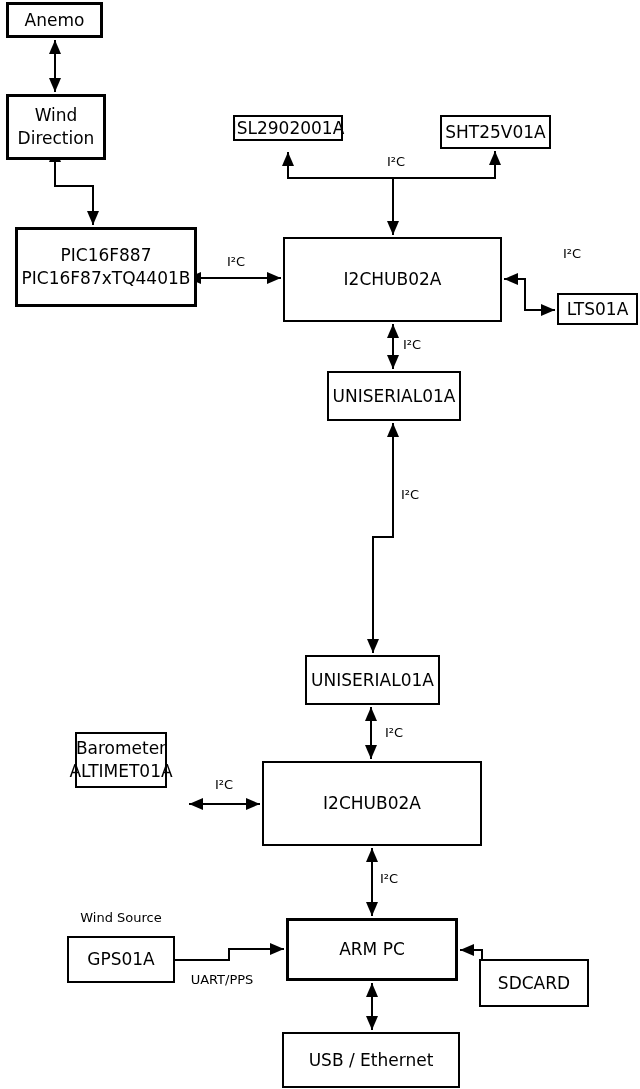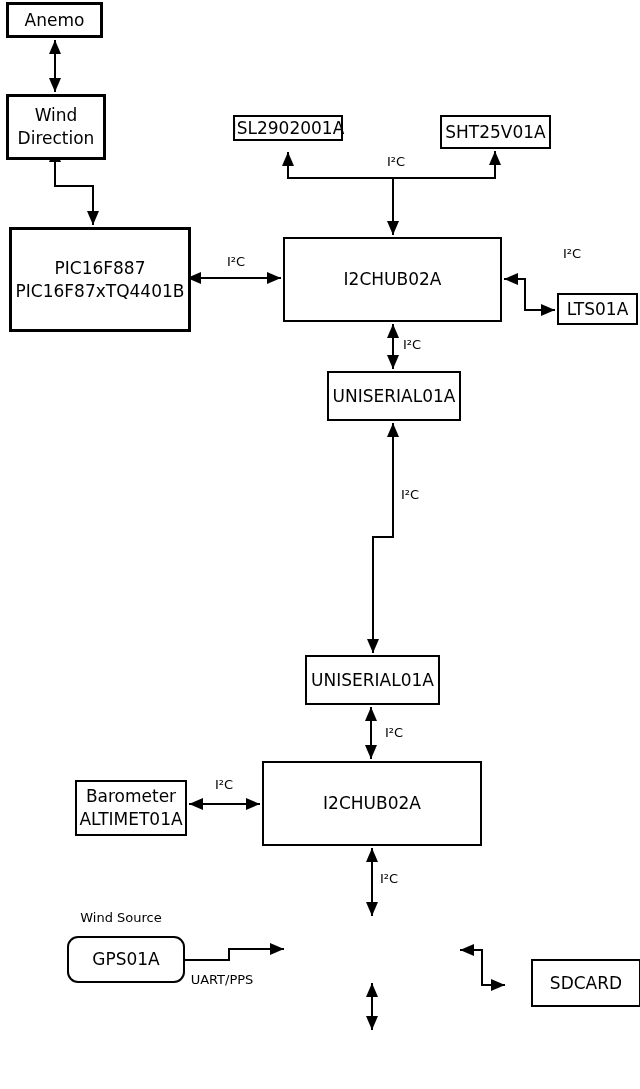--- a/index.html
+++ b/index.html
@@ -71,33 +71,35 @@
       <polyline points="372,848 372,916" marker-start="url(#ah)" marker-end="url(#ah)"></polyline>
       <polyline points="173,960 229,960 229,949 284,949" marker-end="url(#ah)"></polyline>
       <polyline points="460,950 482,950 482,985 505,985" marker-start="url(#ah)" marker-end="url(#ah)"></polyline>
       <polyline points="372,983 372,1030" marker-start="url(#ah)" marker-end="url(#ah)"></polyline>
     </g>
   </svg>
 
   <div class="box thick" style="left:6px;   top:2px;    width:97px;  height:36px;">Anemo</div>
   <div class="box thick" style="left:6px;   top:94px;   width:100px; height:66px;">Wind
 Direction</div>
-  <div class="box thick" style="left:9px;   top:227px;  width:182px; height:105px;">PIC16F887
+  <div class="box thick" style="left:15px;   top:227px;  width:182px; height:80px;">PIC16F887
 PIC16F87xTQ4401B</div>
   <div class="box" style="left:233px; top:115px;  width:110px; height:26px;">ISL2902001A</div>
   <div class="box" style="left:440px; top:115px;  width:111px; height:34px;">SHT25V01A</div>
   <div class="box" style="left:283px; top:237px;  width:219px; height:85px;">I2CHUB02A</div>
   <div class="box" style="left:557px; top:293px;  width:81px;  height:32px;">LTS01A</div>
   <div class="box" style="left:327px; top:371px;  width:134px; height:50px;">UNISERIAL01A</div>
   <div class="box" style="left:305px; top:655px;  width:135px; height:50px;">UNISERIAL01A</div>
   <div class="box" style="left:262px; top:761px;  width:220px; height:85px;">I2CHUB02A</div>
-  <div class="box" style="left:75px;  top:780px;  width:112px; height:56px;">Barometer
+  <div class="box" style="left:75px;  top:732px;  width:92px; height:56px;">Barometer
 ALTIMET01A</div>
-  <div class="box" style="left:67px;  top:936px;  width:118px; height:47px;border-radius:11px;">GPS01A</div>
-  <div class="box" style="left:531px; top:959px;  width:110px; height:48px;">SDCARD</div>
+  <div class="box thick" style="left:286px; top:918px;  width:172px; height:63px;">ARM PC</div>
+  <div class="box" style="left:67px;  top:936px;  width:108px; height:47px;">GPS01A</div>
+  <div class="box" style="left:479px; top:959px;  width:110px; height:48px;">SDCARD</div>
+  <div class="box" style="left:282px; top:1032px; width:178px; height:56px;">USB / Ethernet</div>
 
   <div class="lbl" style="left:236px; top:261px;">I²C</div>
   <div class="lbl" style="left:396px; top:161px;">I²C</div>
   <div class="lbl" style="left:572px; top:253px;">I²C</div>
   <div class="lbl" style="left:412px; top:344px;">I²C</div>
   <div class="lbl" style="left:410px; top:494px;">I²C</div>
   <div class="lbl" style="left:394px; top:732px;">I²C</div>
   <div class="lbl" style="left:224px; top:784px;">I²C</div>
   <div class="lbl" style="left:389px; top:878px;">I²C</div>
   <div class="lbl" style="left:121px; top:917px;">Wind Source</div>

